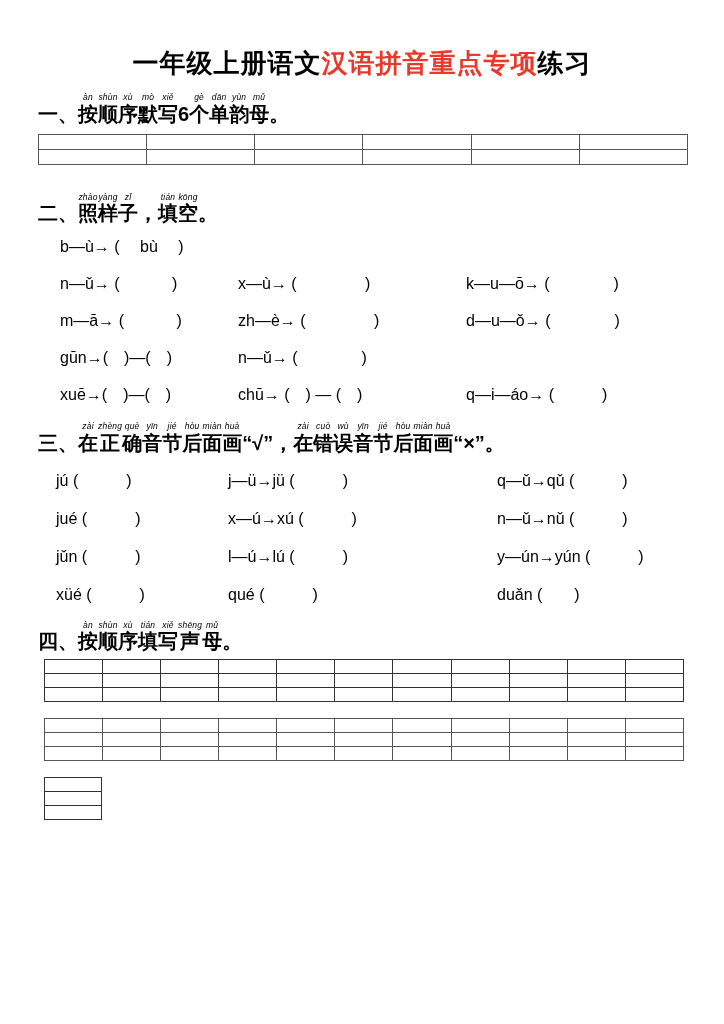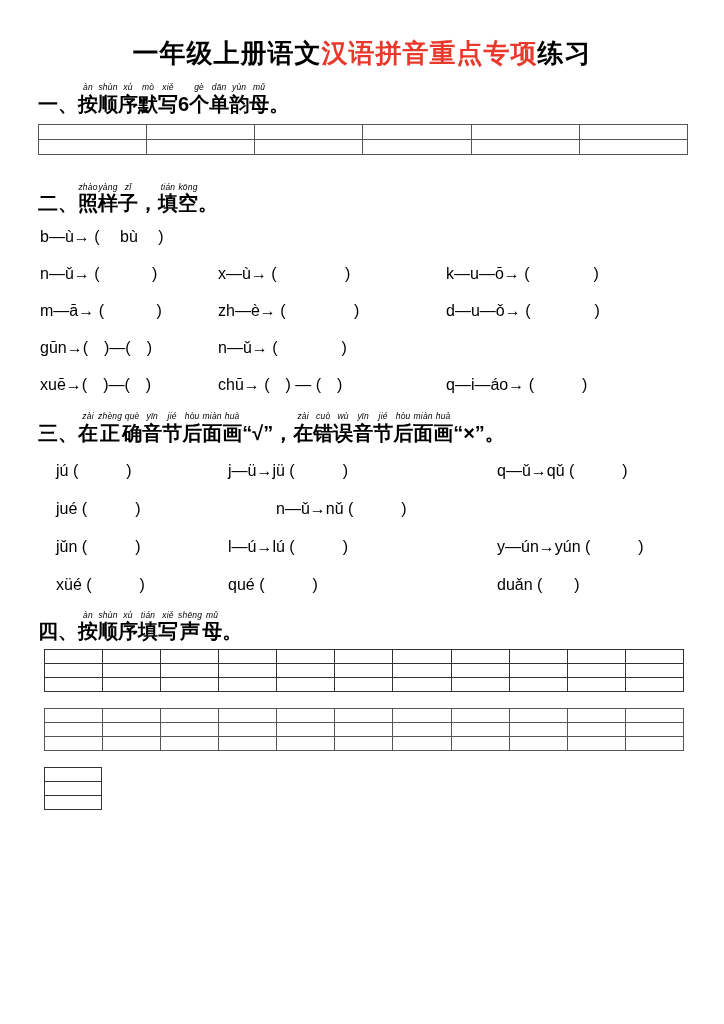--- a/index.html
+++ b/index.html
@@ -16,21 +16,21 @@
     width: 724px; height: 1024px;
     background: #fff;
   }
 
   
   .title {
     text-align: center;
     font-size: 26px;
     font-weight: bold;
     letter-spacing: 1px;
-    padding-top: 38px;
+    padding-top: 48px;
     line-height: 1.2;
     white-space: nowrap;
   }
   .title .red { color: #e8392c; }
 
   
   .section-head {
     margin: 14px 0 0 38px;
     font-size: 20px;
     font-weight: bold;
@@ -82,21 +82,21 @@
   .tbl1 { margin: 10px 0 0 38px; width: 650px; }
   .tbl1 td { height: 15px; }
   .tbl-s4a { margin: 8px 0 0 44px; width: 640px; }
   .tbl-s4a td { height: 14px; border-color: #333; }
   .tbl-s4b { margin: 16px 0 0 44px; width: 640px; }
   .tbl-s4b td { height: 14px; border-color: #555; }
   .tbl-s4c { margin: 16px 0 0 44px; width: 58px; }
   .tbl-s4c td { height: 14px; border-color: #333; }
 
   
-  .ex-block { margin-left: 40px; margin-top: 14px; }
+  .ex-block { margin-left: 60px; margin-top: 14px; }
   .ex-row {
     display: flex;
     font-size: 16px;
     line-height: 1;
     height: 20px;
     align-items: center;
     margin-bottom: 17px;
     white-space: nowrap;
   }
   .ex-row .cell { display: block; }
@@ -326,20 +326,21 @@
   </div>
 
   <div class="ex-block3">
     <div class="ex-row3">
       <span class="cell d1">jú (　　　)</span>
       <span class="cell d2">j—ü→jü (　　　)</span>
       <span class="cell d3">q—ǔ→qǔ (　　　)</span>
     </div>
     <div class="ex-row3">
       <span class="cell d1">jué (　　　)</span>
+      <span class="cell d2">x—ú→xú (　　　)</span>
       <span class="cell d3">n—ǔ→nǔ (　　　)</span>
     </div>
     <div class="ex-row3">
       <span class="cell d1">jǔn (　　　)</span>
       <span class="cell d2">l—ú→lú (　　　)</span>
       <span class="cell d3">y—ún→yún (　　　)</span>
     </div>
     <div class="ex-row3">
       <span class="cell d1">xüé (　　　)</span>
       <span class="cell d2">qué (　　　)</span>

